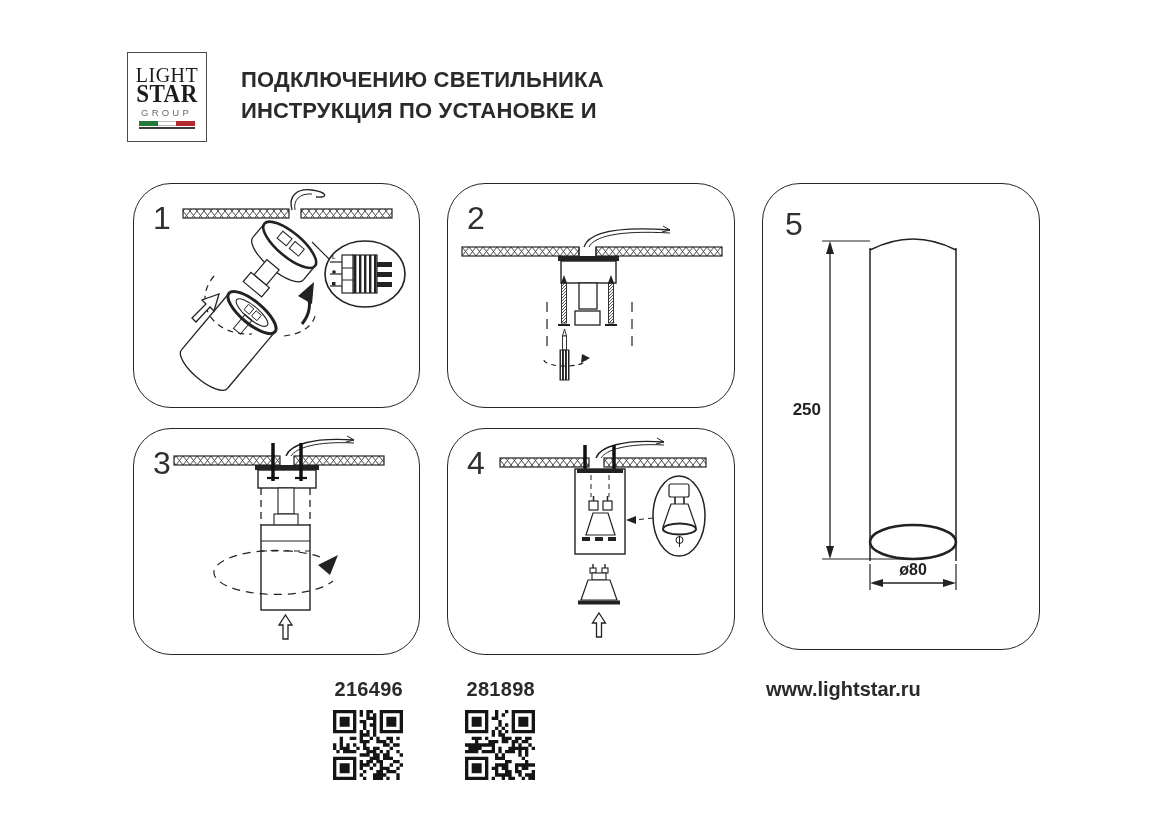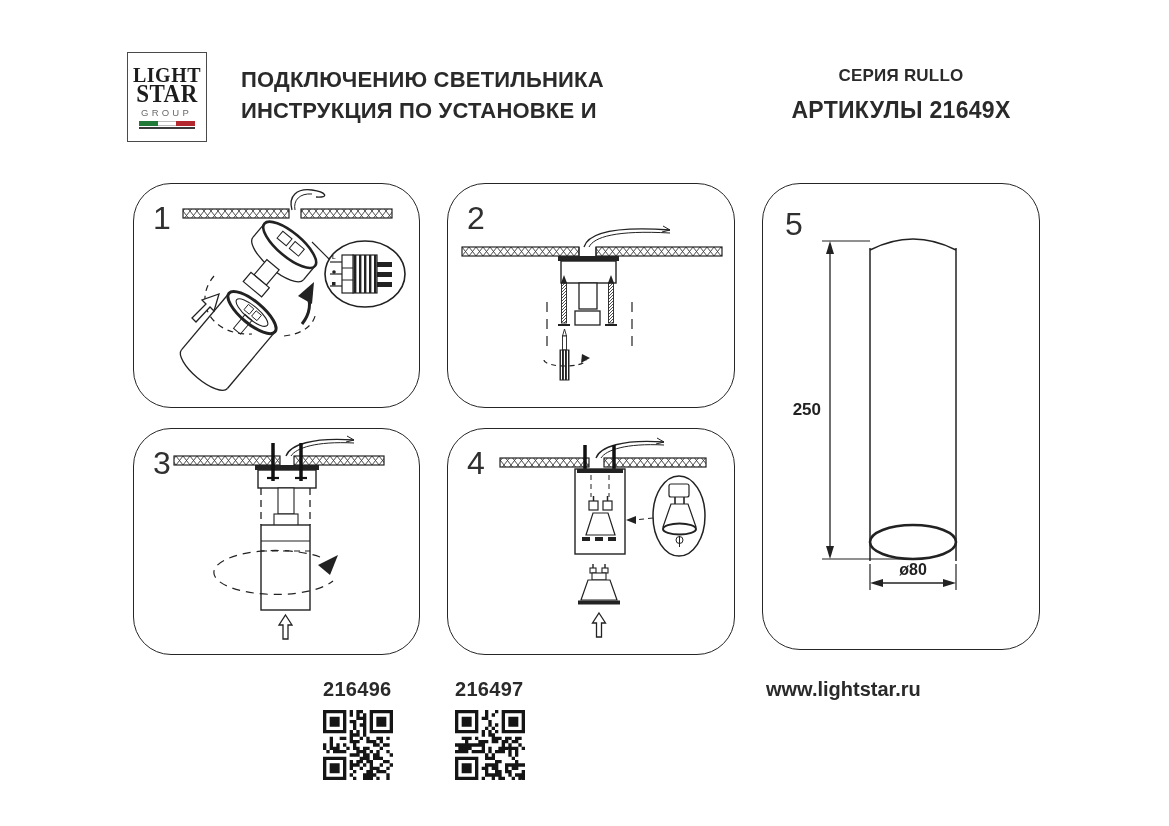--- a/index.html
+++ b/index.html
@@ -1,36 +1,36 @@
 <!DOCTYPE html>
 <html><head>
 <meta charset="utf-8">
 <style>
   html,body{margin:0;padding:0;background:#fff;}
   .page{position:relative;width:1169px;height:826px;background:#ffffff;overflow:hidden;
         font-family:"Liberation Sans",sans-serif;color:#262626;}
   
   .logo{position:absolute;left:127px;top:52px;width:78px;height:88px;border:1.5px solid #4a4a4a;
         display:flex;flex-direction:column;align-items:center;justify-content:center;background:#fff;}
-  .logo .l1{font-family:"Liberation Serif",serif;font-weight:bold;font-size:20px;line-height:18px;letter-spacing:.5px;color:#1c1c1c;transform:scaleY(1.05);}
+  .logo .l1{font-family:"Liberation Serif",serif;font-weight:normal;font-size:20px;line-height:18px;letter-spacing:.5px;color:#1c1c1c;transform:scaleY(1.05);}
   .logo .l2{font-family:"Liberation Serif",serif;font-weight:bold;font-size:23px;line-height:21px;letter-spacing:.5px;color:#1c1c1c;transform:scaleY(1.05);}
   .logo .l3{font-size:9.5px;letter-spacing:3.2px;color:#6a6a6a;margin:2px 4px 3px 3px;}
   .flag{width:56px;height:5px;display:flex;border-bottom:2px solid #3a3a3a;padding-bottom:1px;box-sizing:content-box;}
   .flag span{flex:1;height:5px;}
   .title{position:absolute;left:241px;top:64px;font-size:22px;font-weight:bold;line-height:31px;color:#2a2a2a;letter-spacing:.2px;}
   .righthead{position:absolute;left:766px;top:66px;width:270px;text-align:center;color:#2a2a2a;}
   .righthead .series{font-size:17px;font-weight:bold;letter-spacing:.2px;}
   .righthead .articles{font-size:23px;font-weight:bold;margin-top:11px;letter-spacing:.3px;}
   
   .panel{position:absolute;border:1.4px solid #262626;border-radius:38px;background:#fff;box-sizing:border-box;}
   .step-num{position:absolute;left:19px;top:18px;font-size:32px;font-weight:400;color:#303030;line-height:1;}
   .panel svg{position:absolute;left:0;top:0;}
   svg text{font-family:"Liberation Sans",sans-serif;font-weight:bold;fill:#222;}
   
-  .artcol{position:absolute;width:80px;text-align:left;}
+  .artcol{position:absolute;width:80px;text-align:right;}
   .artnum{font-size:20px;font-weight:bold;color:#2a2a2a;letter-spacing:.3px;}
   .artcol svg{margin-top:9px;}
   .website{position:absolute;left:766px;top:678px;width:270px;text-align:left;
            font-size:20px;font-weight:bold;color:#2a2a2a;}
 </style>
 </head>
 <body>
 
 <div class="page">
 
@@ -62,24 +62,20 @@
         <span style="background:#fff;border-top:1px solid #bbb;border-bottom:1px solid #bbb;box-sizing:border-box"></span>
         <span style="background:#b3282e"></span>
     </div>
   </div>
 
   <div class="title">
     <div>ПОДКЛЮЧЕНИЮ СВЕТИЛЬНИКА</div>
     <div>ИНСТРУКЦИЯ ПО УСТАНОВКЕ И</div>
   </div>
 
-  <div class="righthead">
-    <div class="series">СЕРИЯ RULLO</div>
-    <div class="articles">АРТИКУЛЫ 21649X</div>
-  </div>
 
   <div class="panel" style="left:133px;top:183px;width:287px;height:225px">
     <div class="step-num">1</div>
     <svg width="287" height="225" viewBox="0 0 287 225">
 
       <g>
         <rect x="49" y="25" width="106" height="9" fill="url(#hatch)" stroke="#222" stroke-width="1.2"></rect>
         <rect x="167" y="25" width="91" height="9" fill="url(#hatch)" stroke="#222" stroke-width="1.2"></rect>
       </g>
 
@@ -308,20 +304,20 @@
     </svg>
   </div>
 
   <div class="artcol" style="left:323px;top:678px">
     <div class="artnum">216496</div>
     <svg class="qr" width="70" height="70">
         <path d="M0.00,0.00h3.33v3.33h-3.33zM3.33,0.00h3.33v3.33h-3.33zM6.67,0.00h3.33v3.33h-3.33zM10.00,0.00h3.33v3.33h-3.33zM13.33,0.00h3.33v3.33h-3.33zM16.67,0.00h3.33v3.33h-3.33zM20.00,0.00h3.33v3.33h-3.33zM26.67,0.00h3.33v3.33h-3.33zM33.33,0.00h3.33v3.33h-3.33zM36.67,0.00h3.33v3.33h-3.33zM46.67,0.00h3.33v3.33h-3.33zM50.00,0.00h3.33v3.33h-3.33zM53.33,0.00h3.33v3.33h-3.33zM56.67,0.00h3.33v3.33h-3.33zM60.00,0.00h3.33v3.33h-3.33zM63.33,0.00h3.33v3.33h-3.33zM66.67,0.00h3.33v3.33h-3.33zM0.00,3.33h3.33v3.33h-3.33zM20.00,3.33h3.33v3.33h-3.33zM26.67,3.33h3.33v3.33h-3.33zM33.33,3.33h3.33v3.33h-3.33zM40.00,3.33h3.33v3.33h-3.33zM46.67,3.33h3.33v3.33h-3.33zM66.67,3.33h3.33v3.33h-3.33zM0.00,6.67h3.33v3.33h-3.33zM6.67,6.67h3.33v3.33h-3.33zM10.00,6.67h3.33v3.33h-3.33zM13.33,6.67h3.33v3.33h-3.33zM20.00,6.67h3.33v3.33h-3.33zM33.33,6.67h3.33v3.33h-3.33zM36.67,6.67h3.33v3.33h-3.33zM40.00,6.67h3.33v3.33h-3.33zM46.67,6.67h3.33v3.33h-3.33zM53.33,6.67h3.33v3.33h-3.33zM56.67,6.67h3.33v3.33h-3.33zM60.00,6.67h3.33v3.33h-3.33zM66.67,6.67h3.33v3.33h-3.33zM0.00,10.00h3.33v3.33h-3.33zM6.67,10.00h3.33v3.33h-3.33zM10.00,10.00h3.33v3.33h-3.33zM13.33,10.00h3.33v3.33h-3.33zM20.00,10.00h3.33v3.33h-3.33zM26.67,10.00h3.33v3.33h-3.33zM30.00,10.00h3.33v3.33h-3.33zM40.00,10.00h3.33v3.33h-3.33zM46.67,10.00h3.33v3.33h-3.33zM53.33,10.00h3.33v3.33h-3.33zM56.67,10.00h3.33v3.33h-3.33zM60.00,10.00h3.33v3.33h-3.33zM66.67,10.00h3.33v3.33h-3.33zM0.00,13.33h3.33v3.33h-3.33zM6.67,13.33h3.33v3.33h-3.33zM10.00,13.33h3.33v3.33h-3.33zM13.33,13.33h3.33v3.33h-3.33zM20.00,13.33h3.33v3.33h-3.33zM30.00,13.33h3.33v3.33h-3.33zM36.67,13.33h3.33v3.33h-3.33zM40.00,13.33h3.33v3.33h-3.33zM46.67,13.33h3.33v3.33h-3.33zM53.33,13.33h3.33v3.33h-3.33zM56.67,13.33h3.33v3.33h-3.33zM60.00,13.33h3.33v3.33h-3.33zM66.67,13.33h3.33v3.33h-3.33zM0.00,16.67h3.33v3.33h-3.33zM20.00,16.67h3.33v3.33h-3.33zM30.00,16.67h3.33v3.33h-3.33zM40.00,16.67h3.33v3.33h-3.33zM46.67,16.67h3.33v3.33h-3.33zM66.67,16.67h3.33v3.33h-3.33zM0.00,20.00h3.33v3.33h-3.33zM3.33,20.00h3.33v3.33h-3.33zM6.67,20.00h3.33v3.33h-3.33zM10.00,20.00h3.33v3.33h-3.33zM13.33,20.00h3.33v3.33h-3.33zM16.67,20.00h3.33v3.33h-3.33zM20.00,20.00h3.33v3.33h-3.33zM26.67,20.00h3.33v3.33h-3.33zM33.33,20.00h3.33v3.33h-3.33zM40.00,20.00h3.33v3.33h-3.33zM46.67,20.00h3.33v3.33h-3.33zM50.00,20.00h3.33v3.33h-3.33zM53.33,20.00h3.33v3.33h-3.33zM56.67,20.00h3.33v3.33h-3.33zM60.00,20.00h3.33v3.33h-3.33zM63.33,20.00h3.33v3.33h-3.33zM66.67,20.00h3.33v3.33h-3.33zM26.67,23.33h3.33v3.33h-3.33zM30.00,23.33h3.33v3.33h-3.33zM33.33,23.33h3.33v3.33h-3.33zM40.00,23.33h3.33v3.33h-3.33zM6.67,26.67h3.33v3.33h-3.33zM16.67,26.67h3.33v3.33h-3.33zM20.00,26.67h3.33v3.33h-3.33zM26.67,26.67h3.33v3.33h-3.33zM36.67,26.67h3.33v3.33h-3.33zM43.33,26.67h3.33v3.33h-3.33zM53.33,26.67h3.33v3.33h-3.33zM56.67,26.67h3.33v3.33h-3.33zM63.33,26.67h3.33v3.33h-3.33zM6.67,30.00h3.33v3.33h-3.33zM26.67,30.00h3.33v3.33h-3.33zM30.00,30.00h3.33v3.33h-3.33zM33.33,30.00h3.33v3.33h-3.33zM43.33,30.00h3.33v3.33h-3.33zM46.67,30.00h3.33v3.33h-3.33zM50.00,30.00h3.33v3.33h-3.33zM56.67,30.00h3.33v3.33h-3.33zM0.00,33.33h3.33v3.33h-3.33zM6.67,33.33h3.33v3.33h-3.33zM13.33,33.33h3.33v3.33h-3.33zM20.00,33.33h3.33v3.33h-3.33zM30.00,33.33h3.33v3.33h-3.33zM50.00,33.33h3.33v3.33h-3.33zM53.33,33.33h3.33v3.33h-3.33zM60.00,33.33h3.33v3.33h-3.33zM63.33,33.33h3.33v3.33h-3.33zM0.00,36.67h3.33v3.33h-3.33zM6.67,36.67h3.33v3.33h-3.33zM10.00,36.67h3.33v3.33h-3.33zM13.33,36.67h3.33v3.33h-3.33zM23.33,36.67h3.33v3.33h-3.33zM30.00,36.67h3.33v3.33h-3.33zM33.33,36.67h3.33v3.33h-3.33zM40.00,36.67h3.33v3.33h-3.33zM43.33,36.67h3.33v3.33h-3.33zM56.67,36.67h3.33v3.33h-3.33zM3.33,40.00h3.33v3.33h-3.33zM10.00,40.00h3.33v3.33h-3.33zM13.33,40.00h3.33v3.33h-3.33zM16.67,40.00h3.33v3.33h-3.33zM20.00,40.00h3.33v3.33h-3.33zM33.33,40.00h3.33v3.33h-3.33zM36.67,40.00h3.33v3.33h-3.33zM40.00,40.00h3.33v3.33h-3.33zM46.67,40.00h3.33v3.33h-3.33zM53.33,40.00h3.33v3.33h-3.33zM63.33,40.00h3.33v3.33h-3.33zM26.67,43.33h3.33v3.33h-3.33zM30.00,43.33h3.33v3.33h-3.33zM33.33,43.33h3.33v3.33h-3.33zM40.00,43.33h3.33v3.33h-3.33zM43.33,43.33h3.33v3.33h-3.33zM50.00,43.33h3.33v3.33h-3.33zM53.33,43.33h3.33v3.33h-3.33zM66.67,43.33h3.33v3.33h-3.33zM0.00,46.67h3.33v3.33h-3.33zM3.33,46.67h3.33v3.33h-3.33zM6.67,46.67h3.33v3.33h-3.33zM10.00,46.67h3.33v3.33h-3.33zM13.33,46.67h3.33v3.33h-3.33zM16.67,46.67h3.33v3.33h-3.33zM20.00,46.67h3.33v3.33h-3.33zM36.67,46.67h3.33v3.33h-3.33zM40.00,46.67h3.33v3.33h-3.33zM43.33,46.67h3.33v3.33h-3.33zM50.00,46.67h3.33v3.33h-3.33zM53.33,46.67h3.33v3.33h-3.33zM56.67,46.67h3.33v3.33h-3.33zM0.00,50.00h3.33v3.33h-3.33zM20.00,50.00h3.33v3.33h-3.33zM26.67,50.00h3.33v3.33h-3.33zM33.33,50.00h3.33v3.33h-3.33zM36.67,50.00h3.33v3.33h-3.33zM43.33,50.00h3.33v3.33h-3.33zM46.67,50.00h3.33v3.33h-3.33zM60.00,50.00h3.33v3.33h-3.33zM63.33,50.00h3.33v3.33h-3.33zM0.00,53.33h3.33v3.33h-3.33zM6.67,53.33h3.33v3.33h-3.33zM10.00,53.33h3.33v3.33h-3.33zM13.33,53.33h3.33v3.33h-3.33zM20.00,53.33h3.33v3.33h-3.33zM26.67,53.33h3.33v3.33h-3.33zM30.00,53.33h3.33v3.33h-3.33zM33.33,53.33h3.33v3.33h-3.33zM40.00,53.33h3.33v3.33h-3.33zM46.67,53.33h3.33v3.33h-3.33zM56.67,53.33h3.33v3.33h-3.33zM66.67,53.33h3.33v3.33h-3.33zM0.00,56.67h3.33v3.33h-3.33zM6.67,56.67h3.33v3.33h-3.33zM10.00,56.67h3.33v3.33h-3.33zM13.33,56.67h3.33v3.33h-3.33zM20.00,56.67h3.33v3.33h-3.33zM26.67,56.67h3.33v3.33h-3.33zM36.67,56.67h3.33v3.33h-3.33zM46.67,56.67h3.33v3.33h-3.33zM50.00,56.67h3.33v3.33h-3.33zM53.33,56.67h3.33v3.33h-3.33zM63.33,56.67h3.33v3.33h-3.33zM0.00,60.00h3.33v3.33h-3.33zM6.67,60.00h3.33v3.33h-3.33zM10.00,60.00h3.33v3.33h-3.33zM13.33,60.00h3.33v3.33h-3.33zM20.00,60.00h3.33v3.33h-3.33zM30.00,60.00h3.33v3.33h-3.33zM43.33,60.00h3.33v3.33h-3.33zM46.67,60.00h3.33v3.33h-3.33zM53.33,60.00h3.33v3.33h-3.33zM56.67,60.00h3.33v3.33h-3.33zM60.00,60.00h3.33v3.33h-3.33zM0.00,63.33h3.33v3.33h-3.33zM20.00,63.33h3.33v3.33h-3.33zM26.67,63.33h3.33v3.33h-3.33zM40.00,63.33h3.33v3.33h-3.33zM43.33,63.33h3.33v3.33h-3.33zM46.67,63.33h3.33v3.33h-3.33zM50.00,63.33h3.33v3.33h-3.33zM63.33,63.33h3.33v3.33h-3.33zM0.00,66.67h3.33v3.33h-3.33zM3.33,66.67h3.33v3.33h-3.33zM6.67,66.67h3.33v3.33h-3.33zM10.00,66.67h3.33v3.33h-3.33zM13.33,66.67h3.33v3.33h-3.33zM16.67,66.67h3.33v3.33h-3.33zM20.00,66.67h3.33v3.33h-3.33zM30.00,66.67h3.33v3.33h-3.33zM40.00,66.67h3.33v3.33h-3.33zM43.33,66.67h3.33v3.33h-3.33zM46.67,66.67h3.33v3.33h-3.33zM53.33,66.67h3.33v3.33h-3.33zM63.33,66.67h3.33v3.33h-3.33z" fill="#151515"></path>
       </svg>
   </div>
   <div class="artcol" style="left:455px;top:678px">
-    <div class="artnum">216497</div>
+    <div class="artnum">281898</div>
     <svg class="qr" width="70" height="70">
         <path d="M0.00,0.00h3.33v3.33h-3.33zM3.33,0.00h3.33v3.33h-3.33zM6.67,0.00h3.33v3.33h-3.33zM10.00,0.00h3.33v3.33h-3.33zM13.33,0.00h3.33v3.33h-3.33zM16.67,0.00h3.33v3.33h-3.33zM20.00,0.00h3.33v3.33h-3.33zM30.00,0.00h3.33v3.33h-3.33zM40.00,0.00h3.33v3.33h-3.33zM46.67,0.00h3.33v3.33h-3.33zM50.00,0.00h3.33v3.33h-3.33zM53.33,0.00h3.33v3.33h-3.33zM56.67,0.00h3.33v3.33h-3.33zM60.00,0.00h3.33v3.33h-3.33zM63.33,0.00h3.33v3.33h-3.33zM66.67,0.00h3.33v3.33h-3.33zM0.00,3.33h3.33v3.33h-3.33zM20.00,3.33h3.33v3.33h-3.33zM30.00,3.33h3.33v3.33h-3.33zM36.67,3.33h3.33v3.33h-3.33zM46.67,3.33h3.33v3.33h-3.33zM66.67,3.33h3.33v3.33h-3.33zM0.00,6.67h3.33v3.33h-3.33zM6.67,6.67h3.33v3.33h-3.33zM10.00,6.67h3.33v3.33h-3.33zM13.33,6.67h3.33v3.33h-3.33zM20.00,6.67h3.33v3.33h-3.33zM26.67,6.67h3.33v3.33h-3.33zM30.00,6.67h3.33v3.33h-3.33zM46.67,6.67h3.33v3.33h-3.33zM53.33,6.67h3.33v3.33h-3.33zM56.67,6.67h3.33v3.33h-3.33zM60.00,6.67h3.33v3.33h-3.33zM66.67,6.67h3.33v3.33h-3.33zM0.00,10.00h3.33v3.33h-3.33zM6.67,10.00h3.33v3.33h-3.33zM10.00,10.00h3.33v3.33h-3.33zM13.33,10.00h3.33v3.33h-3.33zM20.00,10.00h3.33v3.33h-3.33zM33.33,10.00h3.33v3.33h-3.33zM46.67,10.00h3.33v3.33h-3.33zM53.33,10.00h3.33v3.33h-3.33zM56.67,10.00h3.33v3.33h-3.33zM60.00,10.00h3.33v3.33h-3.33zM66.67,10.00h3.33v3.33h-3.33zM0.00,13.33h3.33v3.33h-3.33zM6.67,13.33h3.33v3.33h-3.33zM10.00,13.33h3.33v3.33h-3.33zM13.33,13.33h3.33v3.33h-3.33zM20.00,13.33h3.33v3.33h-3.33zM33.33,13.33h3.33v3.33h-3.33zM40.00,13.33h3.33v3.33h-3.33zM46.67,13.33h3.33v3.33h-3.33zM53.33,13.33h3.33v3.33h-3.33zM56.67,13.33h3.33v3.33h-3.33zM60.00,13.33h3.33v3.33h-3.33zM66.67,13.33h3.33v3.33h-3.33zM0.00,16.67h3.33v3.33h-3.33zM20.00,16.67h3.33v3.33h-3.33zM30.00,16.67h3.33v3.33h-3.33zM36.67,16.67h3.33v3.33h-3.33zM46.67,16.67h3.33v3.33h-3.33zM66.67,16.67h3.33v3.33h-3.33zM0.00,20.00h3.33v3.33h-3.33zM3.33,20.00h3.33v3.33h-3.33zM6.67,20.00h3.33v3.33h-3.33zM10.00,20.00h3.33v3.33h-3.33zM13.33,20.00h3.33v3.33h-3.33zM16.67,20.00h3.33v3.33h-3.33zM20.00,20.00h3.33v3.33h-3.33zM26.67,20.00h3.33v3.33h-3.33zM33.33,20.00h3.33v3.33h-3.33zM40.00,20.00h3.33v3.33h-3.33zM46.67,20.00h3.33v3.33h-3.33zM50.00,20.00h3.33v3.33h-3.33zM53.33,20.00h3.33v3.33h-3.33zM56.67,20.00h3.33v3.33h-3.33zM60.00,20.00h3.33v3.33h-3.33zM63.33,20.00h3.33v3.33h-3.33zM66.67,20.00h3.33v3.33h-3.33zM26.67,23.33h3.33v3.33h-3.33zM33.33,23.33h3.33v3.33h-3.33zM36.67,23.33h3.33v3.33h-3.33zM6.67,26.67h3.33v3.33h-3.33zM10.00,26.67h3.33v3.33h-3.33zM13.33,26.67h3.33v3.33h-3.33zM20.00,26.67h3.33v3.33h-3.33zM36.67,26.67h3.33v3.33h-3.33zM40.00,26.67h3.33v3.33h-3.33zM43.33,26.67h3.33v3.33h-3.33zM50.00,26.67h3.33v3.33h-3.33zM53.33,26.67h3.33v3.33h-3.33zM60.00,26.67h3.33v3.33h-3.33zM63.33,26.67h3.33v3.33h-3.33zM10.00,30.00h3.33v3.33h-3.33zM23.33,30.00h3.33v3.33h-3.33zM26.67,30.00h3.33v3.33h-3.33zM30.00,30.00h3.33v3.33h-3.33zM36.67,30.00h3.33v3.33h-3.33zM40.00,30.00h3.33v3.33h-3.33zM46.67,30.00h3.33v3.33h-3.33zM50.00,30.00h3.33v3.33h-3.33zM56.67,30.00h3.33v3.33h-3.33zM60.00,30.00h3.33v3.33h-3.33zM0.00,33.33h3.33v3.33h-3.33zM3.33,33.33h3.33v3.33h-3.33zM6.67,33.33h3.33v3.33h-3.33zM10.00,33.33h3.33v3.33h-3.33zM13.33,33.33h3.33v3.33h-3.33zM16.67,33.33h3.33v3.33h-3.33zM20.00,33.33h3.33v3.33h-3.33zM23.33,33.33h3.33v3.33h-3.33zM26.67,33.33h3.33v3.33h-3.33zM46.67,33.33h3.33v3.33h-3.33zM53.33,33.33h3.33v3.33h-3.33zM63.33,33.33h3.33v3.33h-3.33zM3.33,36.67h3.33v3.33h-3.33zM6.67,36.67h3.33v3.33h-3.33zM10.00,36.67h3.33v3.33h-3.33zM13.33,36.67h3.33v3.33h-3.33zM26.67,36.67h3.33v3.33h-3.33zM33.33,36.67h3.33v3.33h-3.33zM43.33,36.67h3.33v3.33h-3.33zM46.67,36.67h3.33v3.33h-3.33zM50.00,36.67h3.33v3.33h-3.33zM53.33,36.67h3.33v3.33h-3.33zM56.67,36.67h3.33v3.33h-3.33zM60.00,36.67h3.33v3.33h-3.33zM66.67,36.67h3.33v3.33h-3.33zM0.00,40.00h3.33v3.33h-3.33zM3.33,40.00h3.33v3.33h-3.33zM6.67,40.00h3.33v3.33h-3.33zM10.00,40.00h3.33v3.33h-3.33zM16.67,40.00h3.33v3.33h-3.33zM20.00,40.00h3.33v3.33h-3.33zM23.33,40.00h3.33v3.33h-3.33zM26.67,40.00h3.33v3.33h-3.33zM33.33,40.00h3.33v3.33h-3.33zM40.00,40.00h3.33v3.33h-3.33zM43.33,40.00h3.33v3.33h-3.33zM46.67,40.00h3.33v3.33h-3.33zM53.33,40.00h3.33v3.33h-3.33zM60.00,40.00h3.33v3.33h-3.33zM30.00,43.33h3.33v3.33h-3.33zM36.67,43.33h3.33v3.33h-3.33zM53.33,43.33h3.33v3.33h-3.33zM60.00,43.33h3.33v3.33h-3.33zM0.00,46.67h3.33v3.33h-3.33zM3.33,46.67h3.33v3.33h-3.33zM6.67,46.67h3.33v3.33h-3.33zM10.00,46.67h3.33v3.33h-3.33zM13.33,46.67h3.33v3.33h-3.33zM16.67,46.67h3.33v3.33h-3.33zM20.00,46.67h3.33v3.33h-3.33zM30.00,46.67h3.33v3.33h-3.33zM33.33,46.67h3.33v3.33h-3.33zM36.67,46.67h3.33v3.33h-3.33zM56.67,46.67h3.33v3.33h-3.33zM0.00,50.00h3.33v3.33h-3.33zM20.00,50.00h3.33v3.33h-3.33zM40.00,50.00h3.33v3.33h-3.33zM43.33,50.00h3.33v3.33h-3.33zM60.00,50.00h3.33v3.33h-3.33zM0.00,53.33h3.33v3.33h-3.33zM6.67,53.33h3.33v3.33h-3.33zM10.00,53.33h3.33v3.33h-3.33zM13.33,53.33h3.33v3.33h-3.33zM20.00,53.33h3.33v3.33h-3.33zM30.00,53.33h3.33v3.33h-3.33zM33.33,53.33h3.33v3.33h-3.33zM36.67,53.33h3.33v3.33h-3.33zM40.00,53.33h3.33v3.33h-3.33zM50.00,53.33h3.33v3.33h-3.33zM53.33,53.33h3.33v3.33h-3.33zM56.67,53.33h3.33v3.33h-3.33zM60.00,53.33h3.33v3.33h-3.33zM63.33,53.33h3.33v3.33h-3.33zM66.67,53.33h3.33v3.33h-3.33zM0.00,56.67h3.33v3.33h-3.33zM6.67,56.67h3.33v3.33h-3.33zM10.00,56.67h3.33v3.33h-3.33zM13.33,56.67h3.33v3.33h-3.33zM20.00,56.67h3.33v3.33h-3.33zM26.67,56.67h3.33v3.33h-3.33zM30.00,56.67h3.33v3.33h-3.33zM36.67,56.67h3.33v3.33h-3.33zM40.00,56.67h3.33v3.33h-3.33zM50.00,56.67h3.33v3.33h-3.33zM56.67,56.67h3.33v3.33h-3.33zM60.00,56.67h3.33v3.33h-3.33zM0.00,60.00h3.33v3.33h-3.33zM6.67,60.00h3.33v3.33h-3.33zM10.00,60.00h3.33v3.33h-3.33zM13.33,60.00h3.33v3.33h-3.33zM20.00,60.00h3.33v3.33h-3.33zM30.00,60.00h3.33v3.33h-3.33zM40.00,60.00h3.33v3.33h-3.33zM43.33,60.00h3.33v3.33h-3.33zM50.00,60.00h3.33v3.33h-3.33zM53.33,60.00h3.33v3.33h-3.33zM66.67,60.00h3.33v3.33h-3.33zM0.00,63.33h3.33v3.33h-3.33zM20.00,63.33h3.33v3.33h-3.33zM30.00,63.33h3.33v3.33h-3.33zM33.33,63.33h3.33v3.33h-3.33zM36.67,63.33h3.33v3.33h-3.33zM40.00,63.33h3.33v3.33h-3.33zM43.33,63.33h3.33v3.33h-3.33zM53.33,63.33h3.33v3.33h-3.33zM60.00,63.33h3.33v3.33h-3.33zM63.33,63.33h3.33v3.33h-3.33zM66.67,63.33h3.33v3.33h-3.33zM0.00,66.67h3.33v3.33h-3.33zM3.33,66.67h3.33v3.33h-3.33zM6.67,66.67h3.33v3.33h-3.33zM10.00,66.67h3.33v3.33h-3.33zM13.33,66.67h3.33v3.33h-3.33zM16.67,66.67h3.33v3.33h-3.33zM20.00,66.67h3.33v3.33h-3.33zM26.67,66.67h3.33v3.33h-3.33zM36.67,66.67h3.33v3.33h-3.33zM43.33,66.67h3.33v3.33h-3.33zM46.67,66.67h3.33v3.33h-3.33zM56.67,66.67h3.33v3.33h-3.33zM63.33,66.67h3.33v3.33h-3.33zM66.67,66.67h3.33v3.33h-3.33z" fill="#151515"></path>
       </svg>
   </div>
   <div class="website">www.lightstar.ru</div>
 
 </div>
 
 </body></html>

